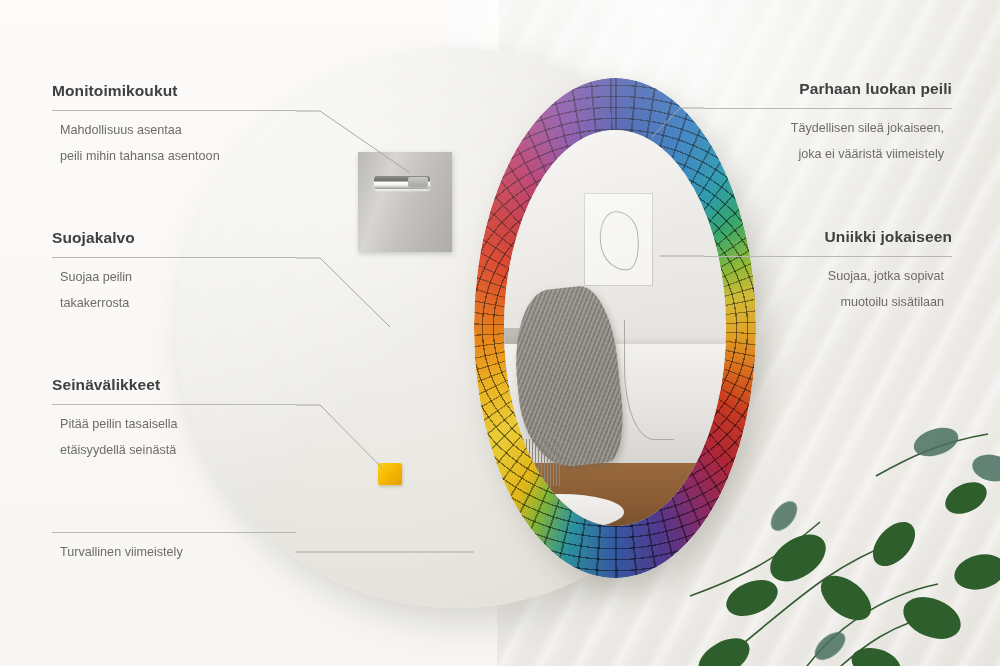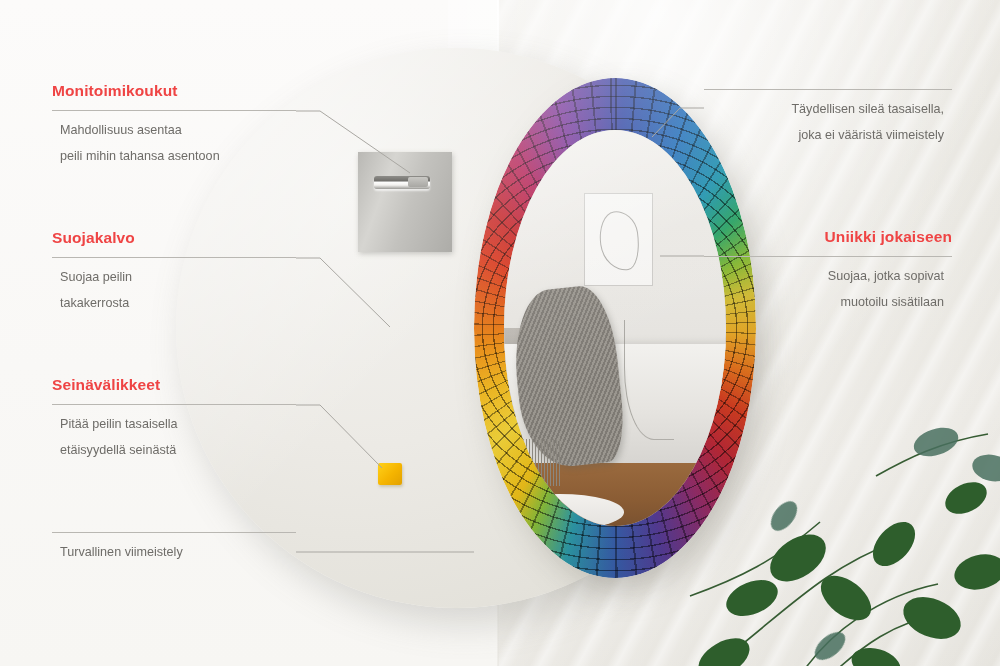--- a/index.html
+++ b/index.html
@@ -107,21 +107,21 @@
     border-radius:0 0 0 60%;}
   .glass-sheen{position:absolute;inset:0;border-radius:50%;
     background:linear-gradient(155deg,rgba(255,255,255,.55) 0%,rgba(255,255,255,.05) 36%,rgba(255,255,255,0) 60%);}
 
   .mirror-shadow{position:absolute;left:492px;top:130px;width:270px;height:470px;border-radius:50%;
     background:radial-gradient(ellipse at 50% 50%,rgba(120,116,108,.22),rgba(120,116,108,0) 70%);
     filter:blur(6px);}
 
   
   .callout{position:absolute;}
-  .callout .title{font-size:15.5px;font-weight:bold;color:#ef4444;letter-spacing:.1px;
+  .callout .title{font-size:15.5px;font-weight:bold;color:#404040;letter-spacing:.1px;
     line-height:1.2;margin:0;}
   .callout .rule{height:1px;background:#b9b7b2;margin:9px 0 10px 0;}
   .callout .desc{font-size:12.6px;color:#6e6c68;line-height:1.45;margin:8px;font-weight:400;}
   .callout.left{left:52px;width:244px;text-align:left;}
   .callout.right{width:248px;text-align:right;}
 
   
   #leaders{position:absolute;left:0;top:0;width:1000px;height:666px;}
 
   .leaf-layer{position:absolute;right:-10px;bottom:-10px;width:330px;height:330px;}
@@ -228,22 +228,23 @@
     <p class="desc">Suojaa peilin</p>
     <p class="desc">takakerrosta</p>
   </div>
 
   <div class="callout left" style="top:523px;">
     <div class="rule"></div>
     <p class="desc">Turvallinen viimeistely</p>
   </div>
 
   <div class="callout right" style="left:704px;top:80px;">
-    <div class="rule"></div>
-    <p class="desc">Täydellisen sileä tasaisella,</p>
+    <p class="title">Parhaan luokan peili</p>
+    <div class="rule"></div>
+    <p class="desc">Täydellisen sileä jokaiseen,</p>
     <p class="desc">joka ei vääristä viimeistely</p>
   </div>
 
   <div class="callout right" style="left:704px;top:228px;">
     <p class="title">Uniikki jokaiseen</p>
     <div class="rule"></div>
     <p class="desc">Suojaa, jotka sopivat</p>
     <p class="desc">muotoilu sisätilaan</p>
   </div>
 

